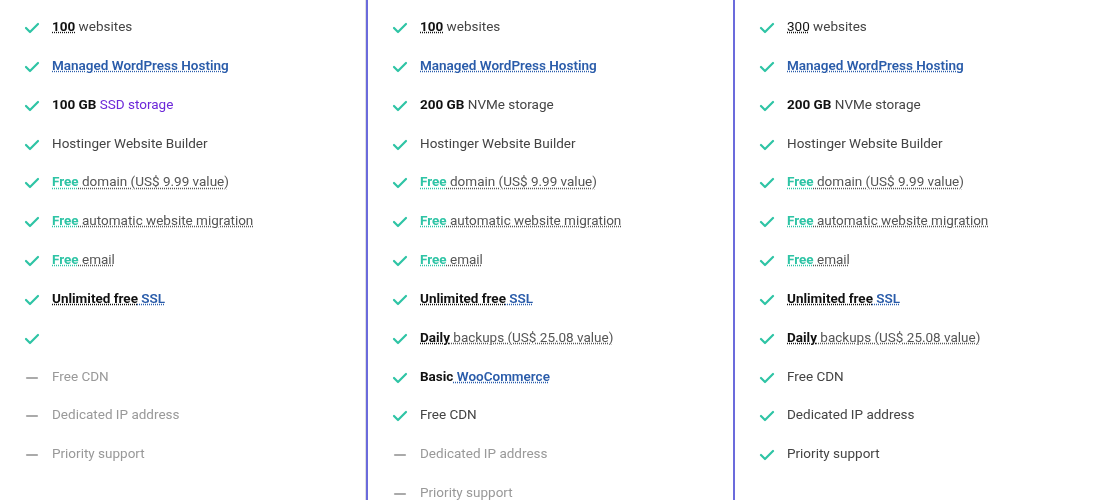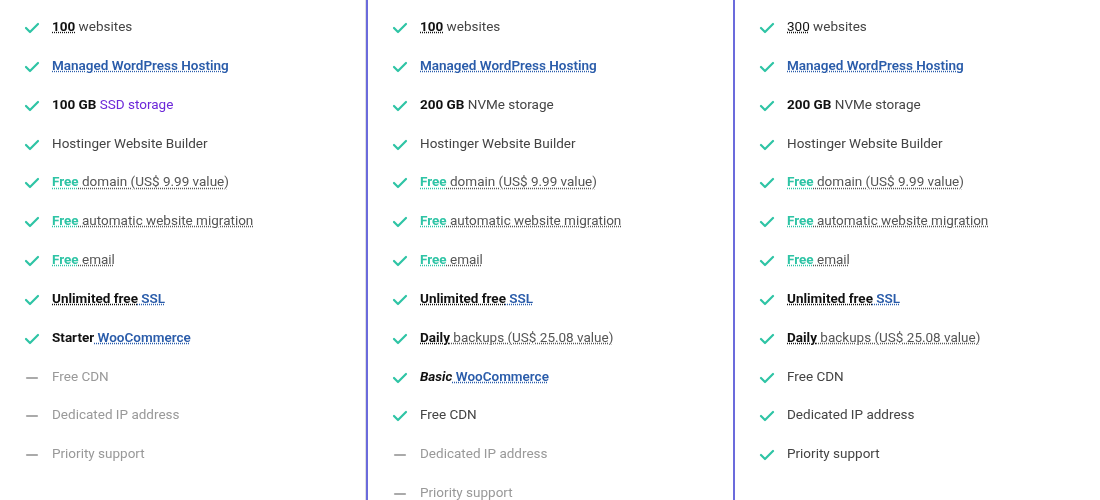--- a/index.html
+++ b/index.html
@@ -101,21 +101,20 @@
         <li class="feature-item">
           <span class="feature-icon"><svg class="check-svg" viewBox="0 0 16 16" fill="none" xmlns="http://www.w3.org/2000/svg">
       <polyline points="2,8 6,12 14,4" stroke="#2ec4a5" stroke-width="2.2" stroke-linecap="round" stroke-linejoin="round" fill="none"></polyline>
     </svg></span>
           <span class="feature-text"><span style="font-weight:700;color:#111;text-decoration:underline;text-decoration-style:dotted;">Unlimited free</span><span style="color:#2a5caa;text-decoration:underline;text-decoration-style:dotted;font-weight:600;"> SSL</span></span>
         </li>
         <li class="feature-item">
           <span class="feature-icon"><svg class="check-svg" viewBox="0 0 16 16" fill="none" xmlns="http://www.w3.org/2000/svg">
       <polyline points="2,8 6,12 14,4" stroke="#2ec4a5" stroke-width="2.2" stroke-linecap="round" stroke-linejoin="round" fill="none"></polyline>
     </svg></span>
-          <span class="feature-text"><span style="font-weight:700;color:#111;">Starter</span><span style="color:#2a5caa;text-decoration:underline;text-decoration-style:dotted;font-weight:600;"> WooCommerce</span></span>
         </li>
         <li class="feature-item">
           <span class="feature-icon"><svg class="dash-svg" viewBox="0 0 16 16" fill="none" xmlns="http://www.w3.org/2000/svg">
       <line x1="3" y1="8" x2="13" y2="8" stroke="#aaa" stroke-width="2.2" stroke-linecap="round"></line>
     </svg></span>
           <span class="feature-text"><span style="color:#999;">Free CDN</span></span>
         </li>
         <li class="feature-item">
           <span class="feature-icon"><svg class="dash-svg" viewBox="0 0 16 16" fill="none" xmlns="http://www.w3.org/2000/svg">
       <line x1="3" y1="8" x2="13" y2="8" stroke="#aaa" stroke-width="2.2" stroke-linecap="round"></line>
@@ -183,21 +182,21 @@
         <li class="feature-item">
           <span class="feature-icon"><svg class="check-svg" viewBox="0 0 16 16" fill="none" xmlns="http://www.w3.org/2000/svg">
       <polyline points="2,8 6,12 14,4" stroke="#2ec4a5" stroke-width="2.2" stroke-linecap="round" stroke-linejoin="round" fill="none"></polyline>
     </svg></span>
           <span class="feature-text"><span style="font-weight:700;color:#111;text-decoration:underline;text-decoration-style:dotted;">Daily</span><span style="color:#555;text-decoration:underline;text-decoration-style:dotted;"> backups (US$ 25.08 value)</span></span>
         </li>
         <li class="feature-item">
           <span class="feature-icon"><svg class="check-svg" viewBox="0 0 16 16" fill="none" xmlns="http://www.w3.org/2000/svg">
       <polyline points="2,8 6,12 14,4" stroke="#2ec4a5" stroke-width="2.2" stroke-linecap="round" stroke-linejoin="round" fill="none"></polyline>
     </svg></span>
-          <span class="feature-text"><span style="font-weight:700;color:#111;font-style:italic;">Basic</span><span style="color:#2a5caa;text-decoration:underline;text-decoration-style:dotted;font-weight:600;"> WooCommerce</span></span>
+          <span class="feature-text"><span style="font-weight:700;color:#111;">Basic</span><span style="color:#2a5caa;text-decoration:underline;text-decoration-style:dotted;font-weight:600;"> WooCommerce</span></span>
         </li>
         <li class="feature-item">
           <span class="feature-icon"><svg class="check-svg" viewBox="0 0 16 16" fill="none" xmlns="http://www.w3.org/2000/svg">
       <polyline points="2,8 6,12 14,4" stroke="#2ec4a5" stroke-width="2.2" stroke-linecap="round" stroke-linejoin="round" fill="none"></polyline>
     </svg></span>
           <span class="feature-text"><span style="color:#444;">Free CDN</span></span>
         </li>
         <li class="feature-item">
           <span class="feature-icon"><svg class="dash-svg" viewBox="0 0 16 16" fill="none" xmlns="http://www.w3.org/2000/svg">
       <line x1="3" y1="8" x2="13" y2="8" stroke="#aaa" stroke-width="2.2" stroke-linecap="round"></line>

